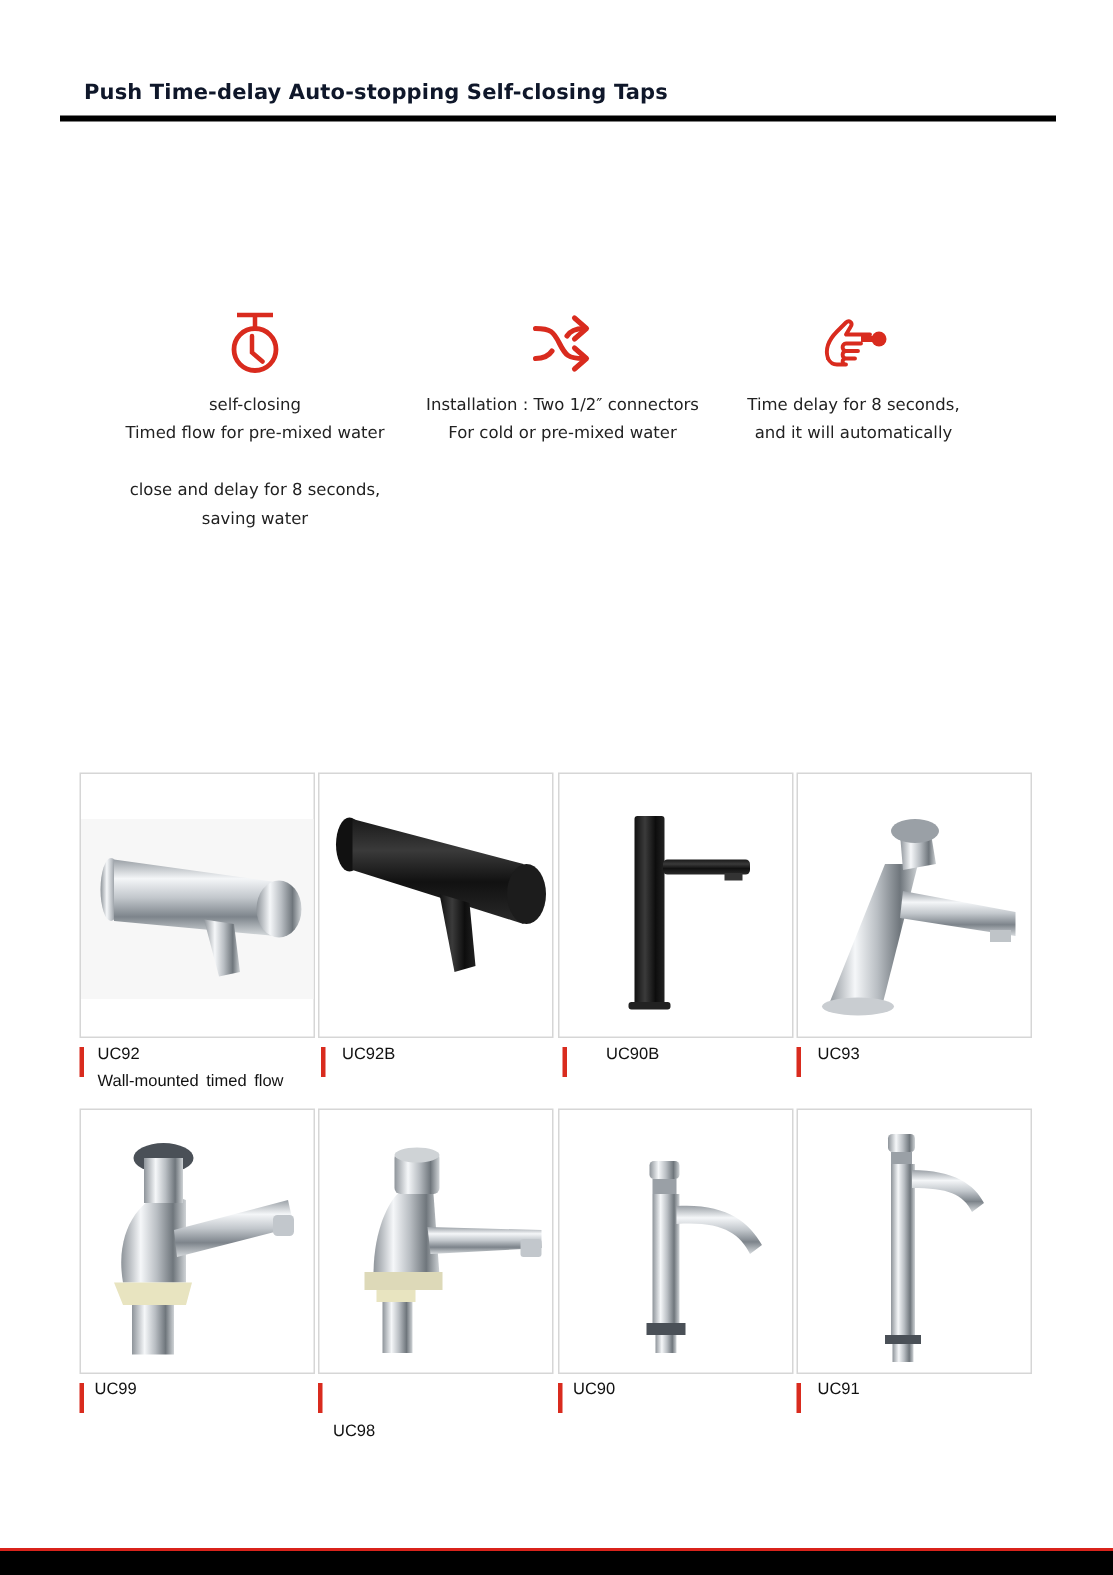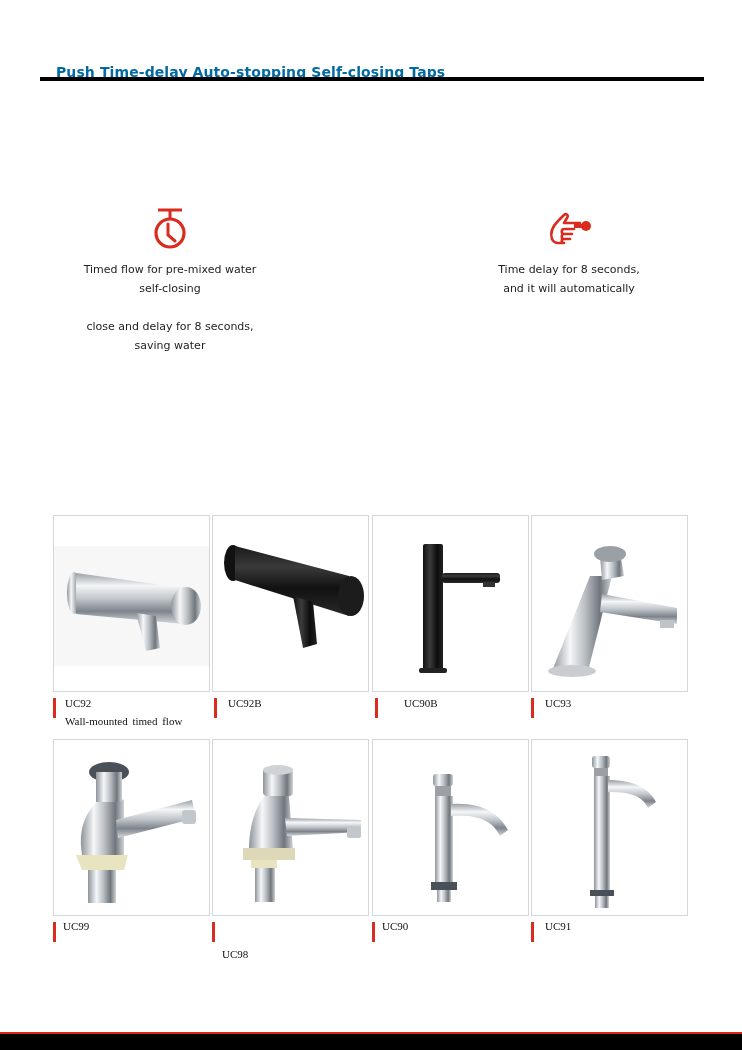--- a/index.html
+++ b/index.html
@@ -1,41 +1,40 @@
 <!DOCTYPE html>
 <html><head>
 <meta charset="utf-8">
 <style>
   * { box-sizing: border-box; margin: 0; padding: 0; }
   html, body { width: 742px; height: 1050px; background: #ffffff; overflow: hidden; }
   body { position: relative; font-family: "Liberation Sans", "DejaVu Sans", sans-serif; color: #1a1a1a; }
 
   .page-title {
     position: absolute; left: 56px; top: 54px;
-    font-size: 14px; font-weight: bold; letter-spacing: 0.1px; color: #0369a1;
+    font-size: 14px; font-weight: bold; letter-spacing: 0.1px; color: #0f172a;
     font-family: "DejaVu Sans", sans-serif;
-    margin-top: 10px;
   }
   .title-rule {
     position: absolute; left: 40px; top: 77px; width: 664px; height: 4px; background: #000;
   }
 
   .features { position: absolute; left: 0; top: 205px; width: 742px; height: 180px; }
   .feature { position: absolute; top: 0; width: 200px; text-align: center; }
   .feature .ficon { display: block; margin: 0 auto; height: 48px; }
   .feature .fline { font-size: 11.5px; line-height: 19px; color: #222; font-family: "DejaVu Sans", sans-serif; font-size: 11px; }
   .feature .gap { height: 19px; }
   .card {
     position: absolute; width: 157px; height: 177px;
     border: 1px solid #d6d6d6; background: #fff; overflow: hidden;
   }
   .card svg { position: absolute; left: 0; top: 0; }
   .label {
     position: absolute; font-size: 11.5px; line-height: 16px; color: #111;
-    font-family: Liberation Serif, serif; font-size: 11px;
+    font-family: Liberation Sans, sans-serif; font-size: 11px;
   }
   .label-bar { position: absolute; width: 3px; height: 20px; background: #d92b1e; }
 
   .footer-red { position: absolute; left: 0; top: 1032px; width: 742px; height: 2px; background: #d9231b; }
   .footer-black { position: absolute; left: 0; top: 1034px; width: 742px; height: 16px; background: #000; }
 </style>
 </head>
 <body>
 
 <div class="page-title">Push Time-delay Auto-stopping  Self-closing Taps</div>
@@ -43,27 +42,39 @@
 
 <div class="features">
   <div class="feature" style="left:70px;">
     <svg class="ficon" width="40" height="48" viewBox="0 0 40 48">
       <line x1="8" y1="5" x2="32" y2="5" stroke="#d92b1e" stroke-width="3"></line>
       <line x1="20" y1="5" x2="20" y2="13" stroke="#d92b1e" stroke-width="3"></line>
       <circle cx="20" cy="28" r="14" fill="none" stroke="#d92b1e" stroke-width="3.2"></circle>
       <polyline points="18,19 18,30 25,36" fill="none" stroke="#d92b1e" stroke-width="3" stroke-linecap="round"></polyline>
     </svg>
     <div style="height:7px"></div>
+    <div class="fline">self-closing</div>
     <div class="fline">Timed flow for pre-mixed water</div>
-    <div class="fline">self-closing</div>
     <div class="gap"></div>
     <div class="fline">close and delay for 8 seconds,</div>
     <div class="fline">saving water</div>
   </div>
 
+  <div class="feature" style="left:275px;">
+    <svg class="ficon" width="44" height="48" viewBox="0 0 44 48">
+      <path d="M4 14 C14 14 16 16 20 24 C24 32 26 34 36 34" fill="none" stroke="#d92b1e" stroke-width="3.4" stroke-linecap="round"></path>
+      <path d="M4 34 C10 34 13 32 15 29" fill="none" stroke="#d92b1e" stroke-width="3.4" stroke-linecap="round"></path>
+      <path d="M25 19 C27 16 30 14 36 14" fill="none" stroke="#d92b1e" stroke-width="3.4" stroke-linecap="round"></path>
+      <polyline points="30,7 38,14 30,21" fill="none" stroke="#d92b1e" stroke-width="3.4" stroke-linecap="round" stroke-linejoin="round"></polyline>
+      <polyline points="30,27 38,34 30,41" fill="none" stroke="#d92b1e" stroke-width="3.4" stroke-linecap="round" stroke-linejoin="round"></polyline>
+    </svg>
+    <div style="height:7px"></div>
+    <div class="fline">Installation : Two 1/2″ connectors</div>
+    <div class="fline">For cold or pre-mixed water</div>
+  </div>
 
   <div class="feature" style="left:469px;">
     <svg class="ficon" width="50" height="48" viewBox="0 0 50 48">
       <path d="M8 34 C6 28 8 22 14 16 L20 10 C22 8 25 10 23 13 L20 18 L36 18" fill="none" stroke="#d92b1e" stroke-width="2.6" stroke-linecap="round" stroke-linejoin="round"></path>
       <path d="M20 24 L30 24 M20 24 C17 24 17 29 20 29 L28 29 M20 29 C17 29 17 34 20 34 L26 34 M20 34 C17 34 17 38 20 38 L14 38 C11 38 9 36 8 34" fill="none" stroke="#d92b1e" stroke-width="2.6" stroke-linecap="round" stroke-linejoin="round"></path>
       <line x1="30" y1="21" x2="40" y2="21" stroke="#d92b1e" stroke-width="4"></line>
       <circle cx="42" cy="21" r="5" fill="#d92b1e"></circle>
     </svg>
     <div style="height:7px"></div>
     <div class="fline">Time delay for 8 seconds,</div>

